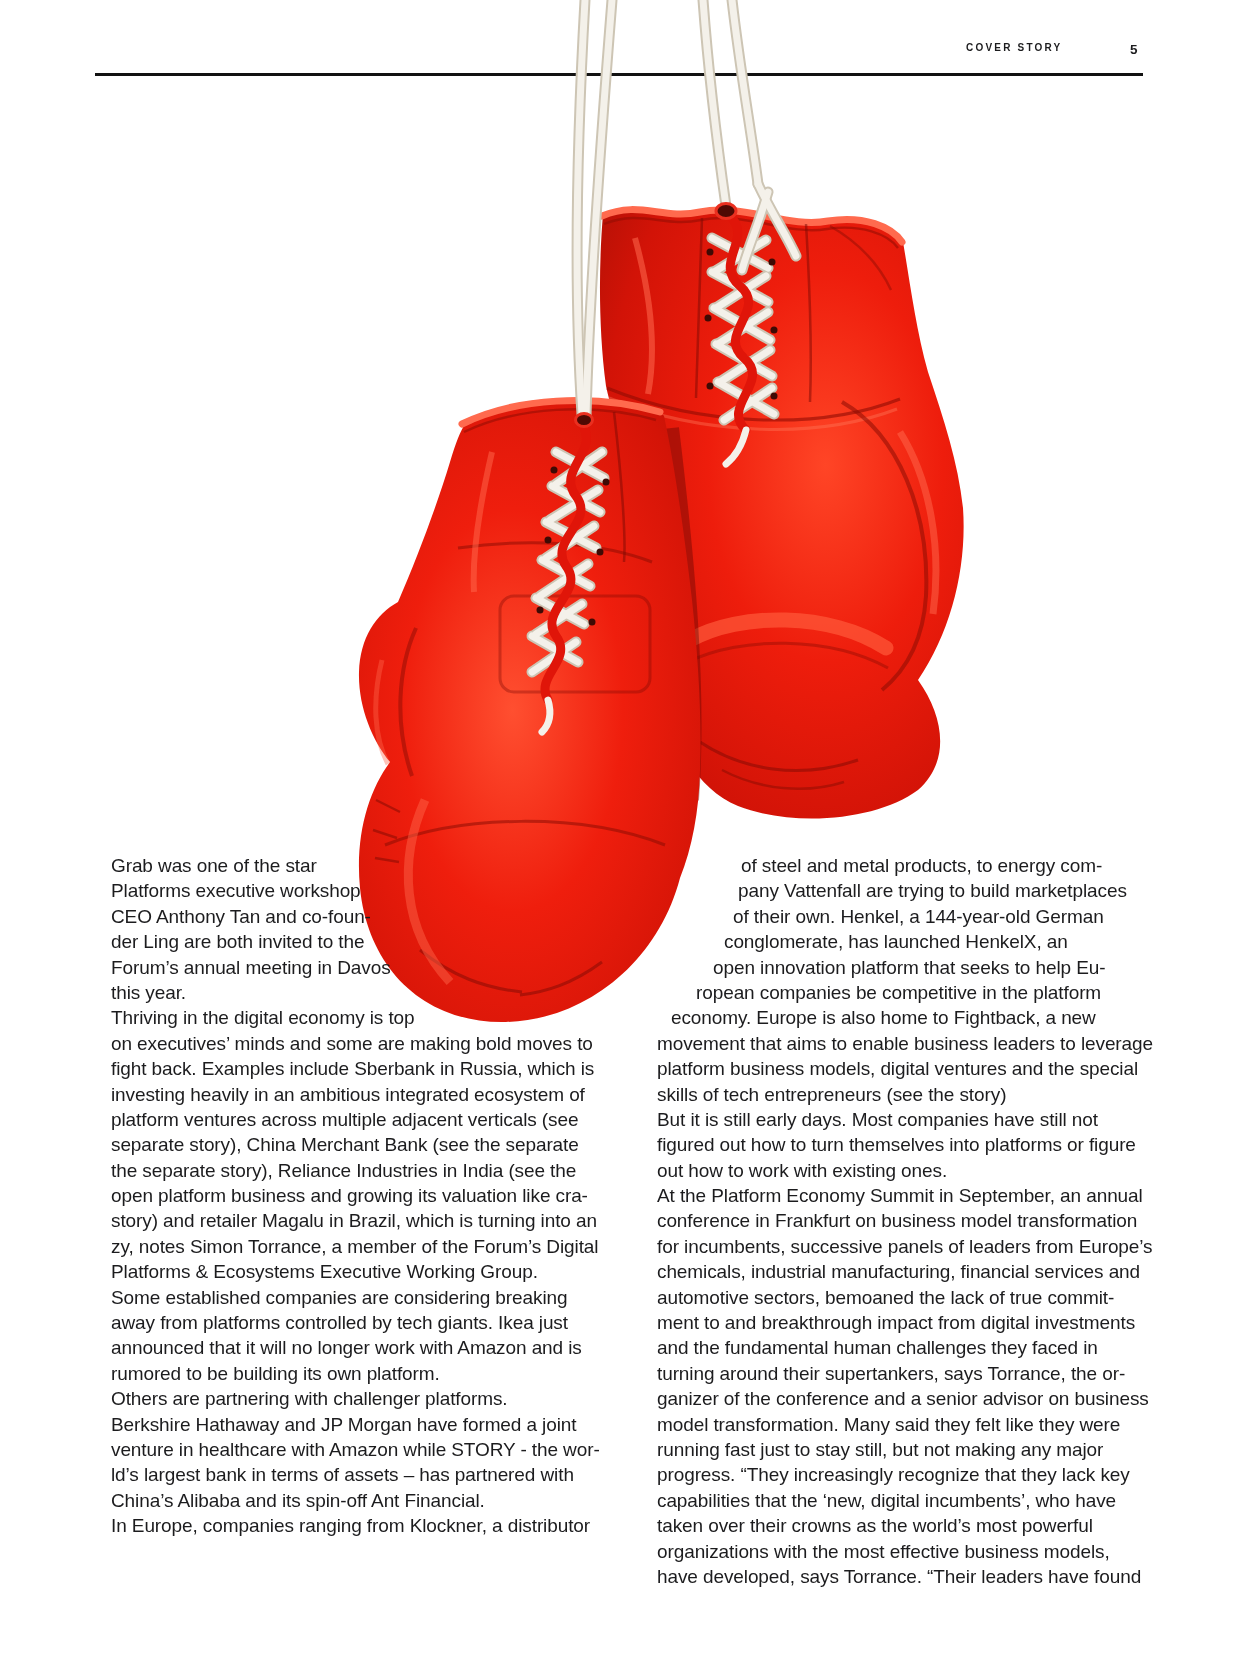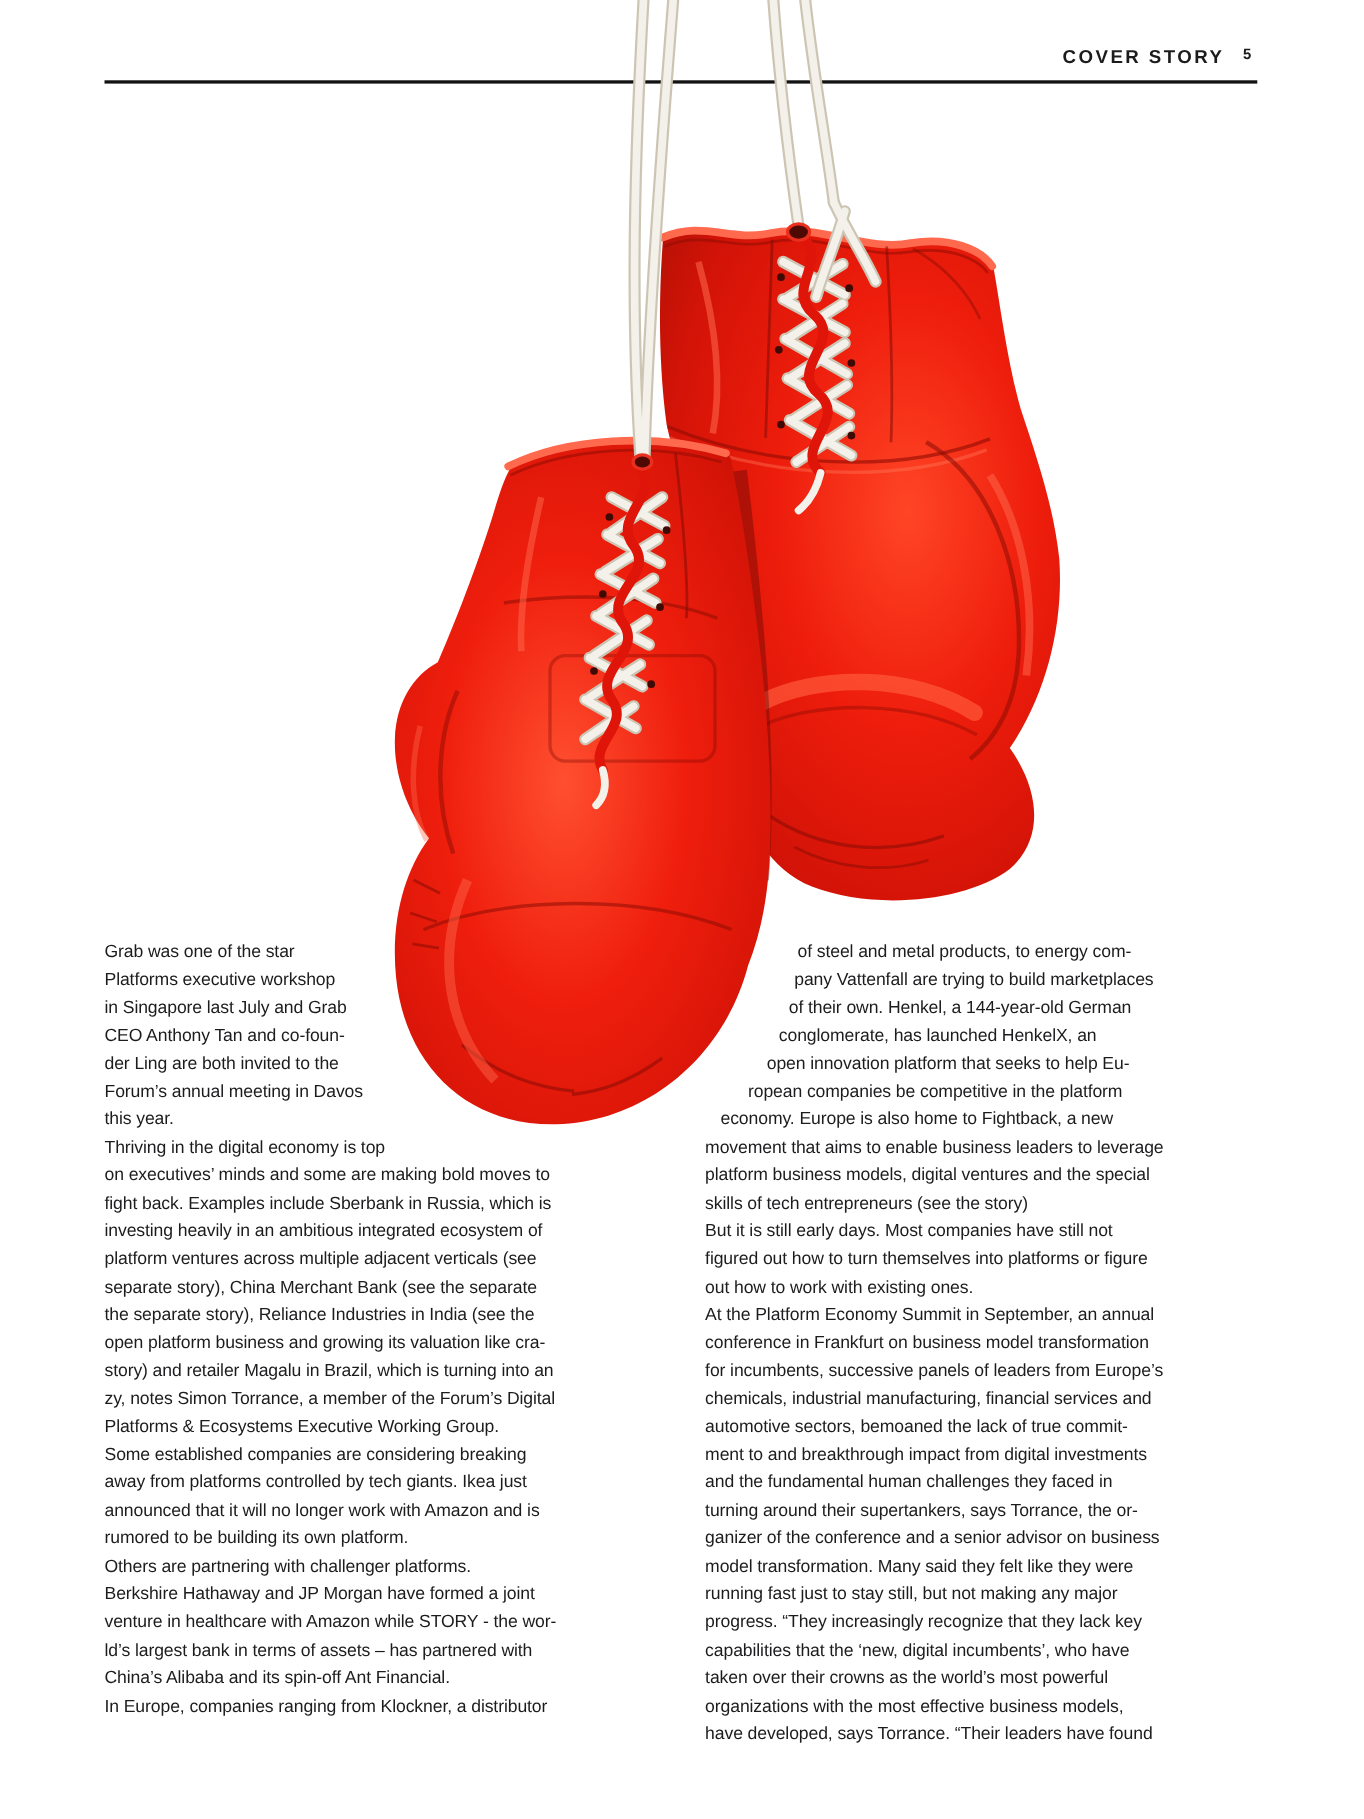--- a/index.html
+++ b/index.html
@@ -1,24 +1,24 @@
 <!DOCTYPE html>
 <html style="--rule_color: #121212; --text_color: #1c1c1e; --glove_red: #e8190b; --glove_red_dark: #b01005; --glove_red_deep: #7c0a03; --glove_highlight: #ff6a4e; --lace_white: #f4f1ea; --lace_shadow: #cdc5b4;"><head>
 <meta charset="utf-8">
 <style>
   html,body{margin:0;padding:0;}
   body{
     width:1240px;height:1654px;position:relative;background:#ffffff;
     font-family:"Liberation Sans",sans-serif;color:#1c1c1e;overflow:hidden;
   }
   .rule{position:absolute;left:95px;top:73px;width:1048px;height:3px;background:var(--rule_color,#121212);}
-  .section-label{position:absolute;left:966px;top:42px;font-size:17px;letter-spacing:2.2px;font-weight:600;color:var(--text_color,#161616);}
+  .section-label{position:absolute;left:966px;top:42px;font-size:10px;letter-spacing:2.2px;font-weight:600;color:var(--text_color,#161616);}
   .page-number{position:absolute;left:1130px;top:42px;font-size:13.5px;font-weight:600;color:var(--text_color,#161616);}
   .gloves-wrap{position:absolute;left:0;top:0;width:1240px;height:1080px;}
-  .col{position:absolute;top:853px;font-size:16px;line-height:25.4px;letter-spacing:-0.1px;color:var(--text_color,#1c1c1e);}
+  .col{position:absolute;top:853px;font-size:19px;line-height:25.4px;letter-spacing:-0.1px;color:var(--text_color,#1c1c1e);margin-left:16px;}
   .col .tline{white-space:nowrap;height:25.4px;}
   .col-left{left:95px;width:482px;}
   .col-right{left:641px;width:506px;}
   .col-right .tline:nth-child(1){margin-left:84px;}
   .col-right .tline:nth-child(2){margin-left:81px;}
   .col-right .tline:nth-child(3){margin-left:76px;}
   .col-right .tline:nth-child(4){margin-left:67px;}
   .col-right .tline:nth-child(5){margin-left:56px;}
   .col-right .tline:nth-child(6){margin-left:39px;}
   .col-right .tline:nth-child(7){margin-left:14px;}
@@ -200,21 +200,20 @@
     </g>
     <ellipse cx="726" cy="211" rx="10" ry="7.5" fill="#4f0903" stroke="#ea2f1f" stroke-width="3"></ellipse>
     <ellipse cx="584" cy="420" rx="8.5" ry="6.5" fill="#4f0903" stroke="#ea2f1f" stroke-width="3"></ellipse>
   </g>
 </svg>
 </div>
 
 <div class="col col-left">
     <div class="tline">Grab was one of the star</div>
     <div class="tline">Platforms executive workshop</div>
-    <div class="tline">in Singapore last July and Grab</div>
     <div class="tline">CEO Anthony Tan and co-foun-</div>
     <div class="tline">der Ling are both invited to the</div>
     <div class="tline">Forum’s annual meeting in Davos</div>
     <div class="tline">this year.</div>
     <div class="tline">Thriving in the digital economy is top</div>
     <div class="tline">on executives’ minds and some are making bold moves to</div>
     <div class="tline">fight back. Examples include Sberbank in Russia, which is</div>
     <div class="tline">investing heavily in an ambitious integrated ecosystem of</div>
     <div class="tline">platform ventures across multiple adjacent verticals (see</div>
     <div class="tline">separate story), China Merchant Bank (see the separate</div>

